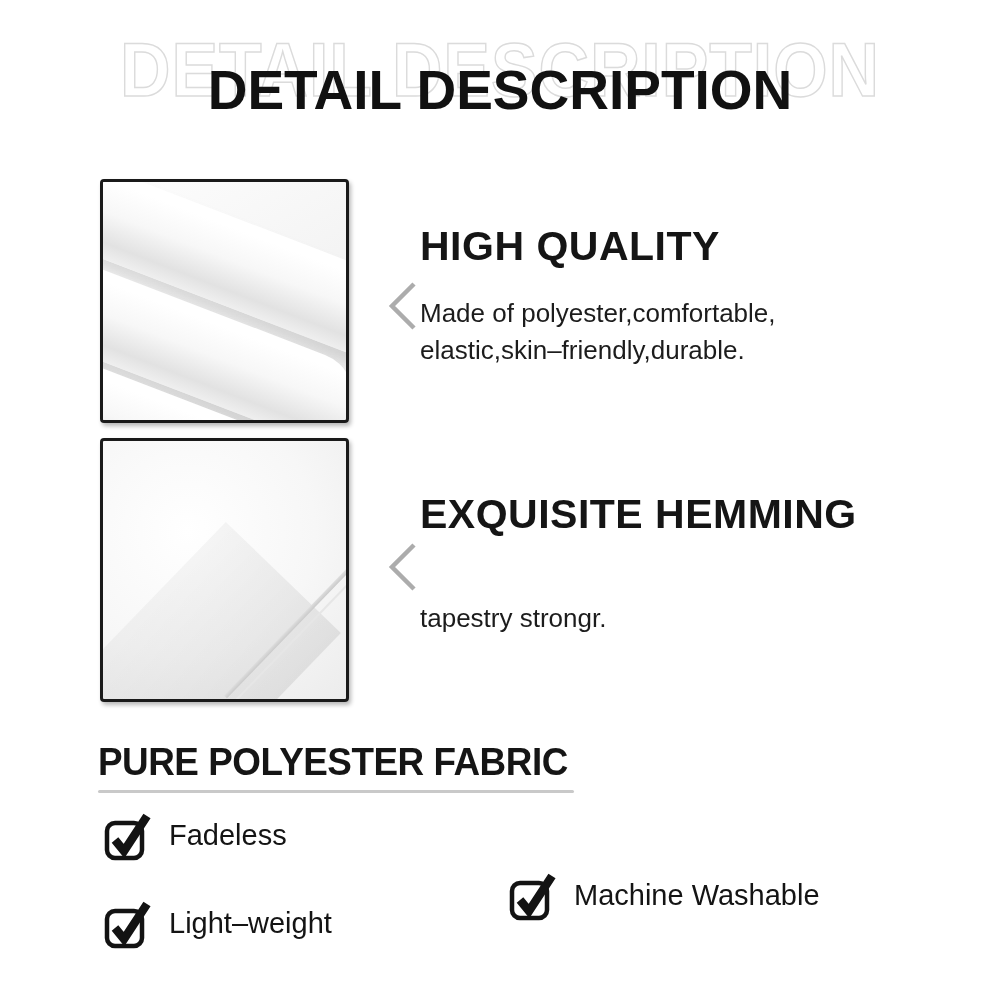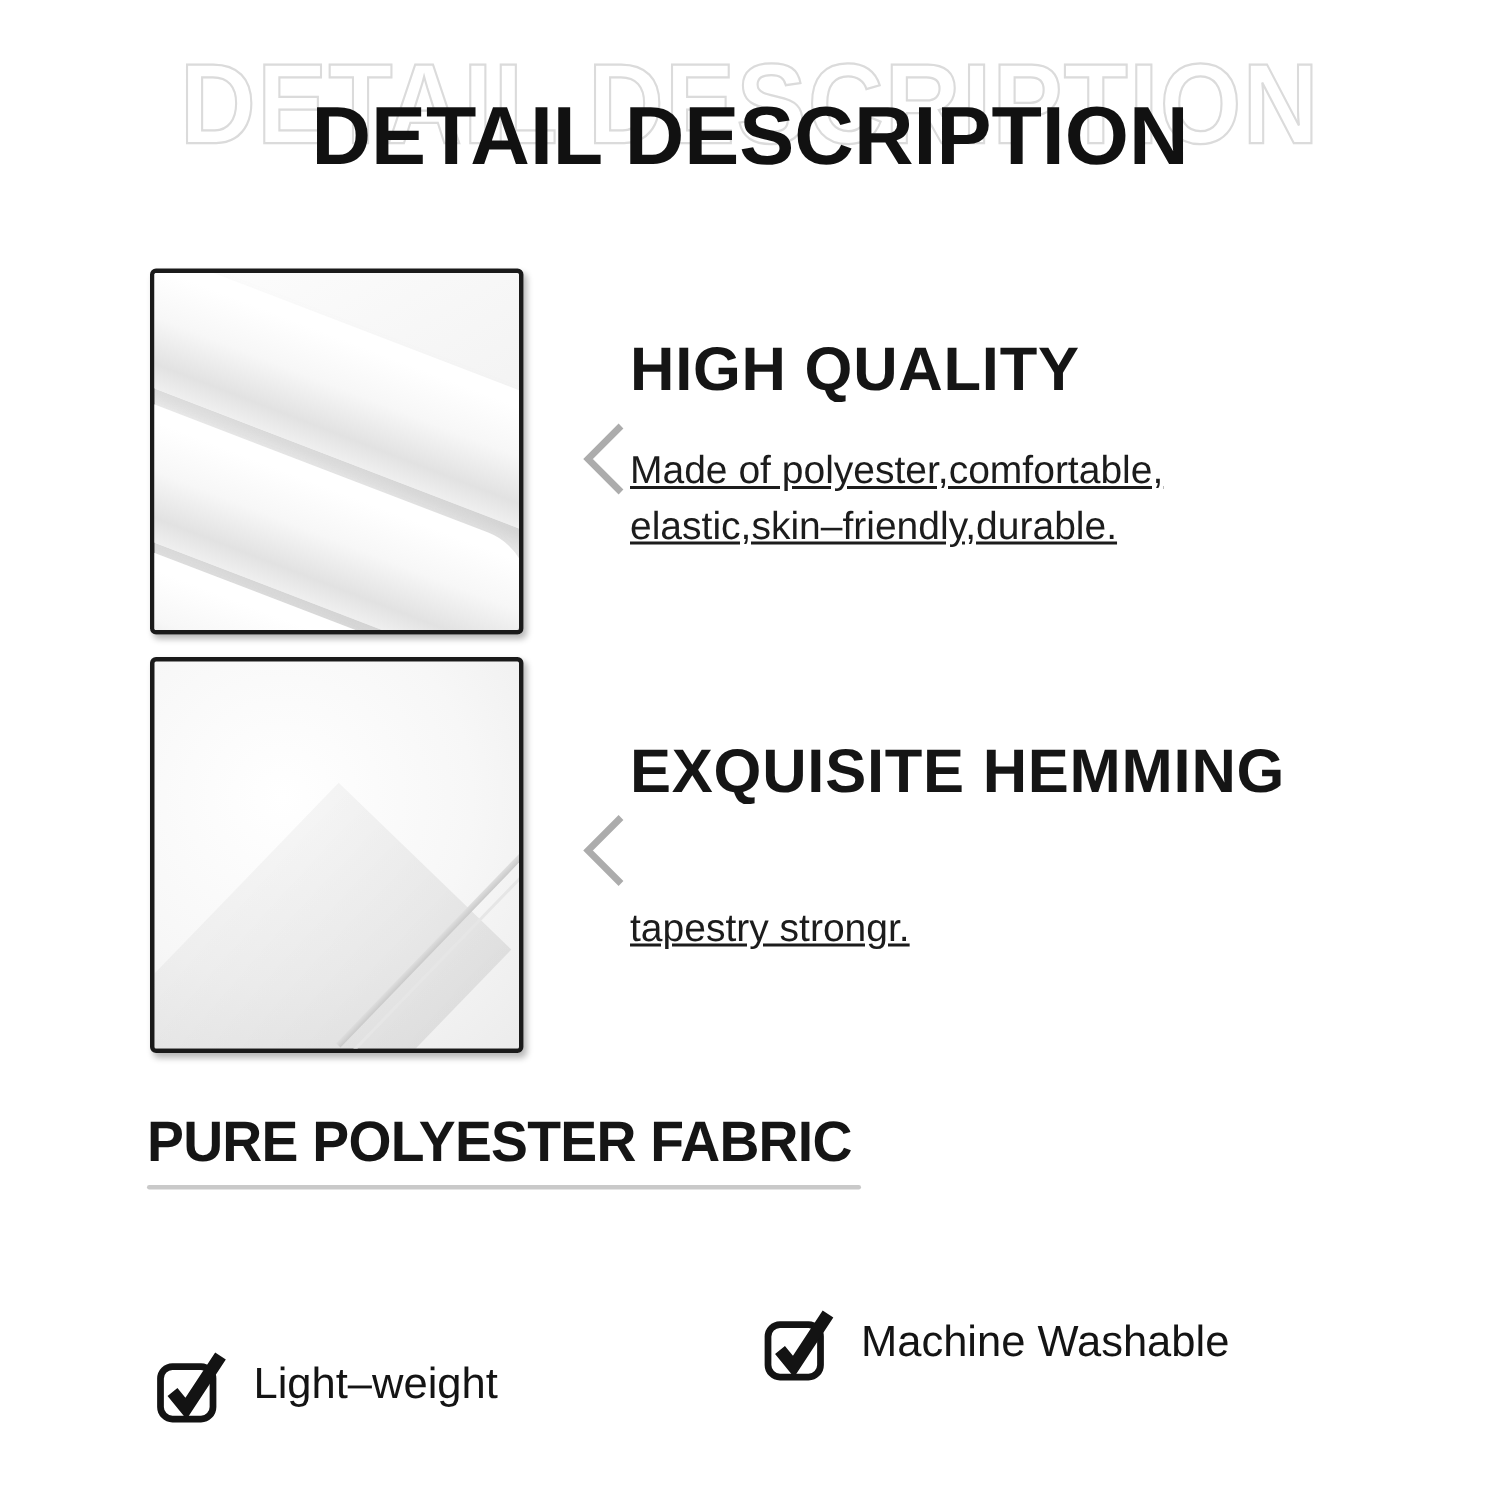--- a/index.html
+++ b/index.html
@@ -57,21 +57,21 @@
   .chevron-1 { top:280px; }
   .chevron-2 { top:541px; }
 
   .feature-text { position:absolute; left:420px; width:480px; }
   .feature-text-1 { top:224px; }
   .feature-text-2 { top:492px; }
   .feature-heading {
     margin:0; font-size:41px; font-weight:700; letter-spacing:0.5px;
     color:#151515; white-space:nowrap; line-height:1.1;
   }
-  .feature-desc { margin:26px 0 0 0; font-size:26px; line-height:37px; color:#1c1c1c;text-decoration:underline; }
+  .feature-desc { margin:26px 0 0 0; font-size:26px; line-height:37px; color:#1c1c1c; }
 
   
   .fabric-heading {
     position:absolute; left:98px; top:741px; margin:0;
     font-size:38px; font-weight:700; letter-spacing:-0.5px; color:#151515; white-space:nowrap;
     transform:scaleX(0.97); transform-origin:left;
   }
   .heading-underline {
     position:absolute; left:98px; top:790px; width:476px; height:3px;
     background:#c9c9c9; border-radius:2px;
@@ -117,20 +117,27 @@
     <polyline points="27,4 5,26 27,48" fill="none" stroke="#acacac" stroke-width="4.5"></polyline>
   </svg>
   <div class="feature-text feature-text-2">
     <h2 class="feature-heading">EXQUISITE HEMMING</h2>
     <p class="feature-desc"><br><span>tapestry strongr.</span></p>
   </div>
 
   <h2 class="fabric-heading">PURE POLYESTER FABRIC</h2>
   <div class="heading-underline"></div>
 
+  <div class="check-item ci-0">
+    <svg class="cb-icon" width="50" height="52" viewBox="0 0 50 52">
+      <rect x="4" y="14" width="35" height="35" rx="8" fill="none" stroke="#131313" stroke-width="4.5"></rect>
+      <path d="M12 31 L21 42 L44 7" fill="none" stroke="#131313" stroke-width="8.5" stroke-linejoin="miter"></path>
+    </svg>
+    <span class="label">Fadeless</span>
+  </div>
 
 
   <div class="check-item ci-2">
     <svg class="cb-icon" width="50" height="52" viewBox="0 0 50 52">
       <rect x="4" y="14" width="35" height="35" rx="8" fill="none" stroke="#131313" stroke-width="4.5"></rect>
       <path d="M12 31 L21 42 L44 7" fill="none" stroke="#131313" stroke-width="8.5" stroke-linejoin="miter"></path>
     </svg>
     <span class="label">Light–weight</span>
   </div>
 

